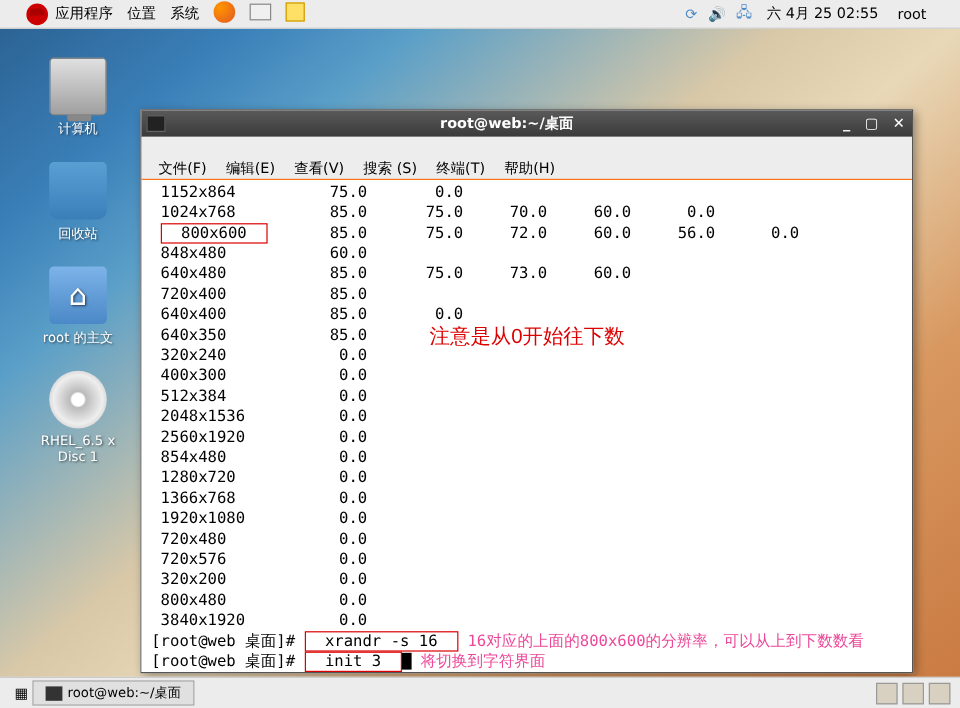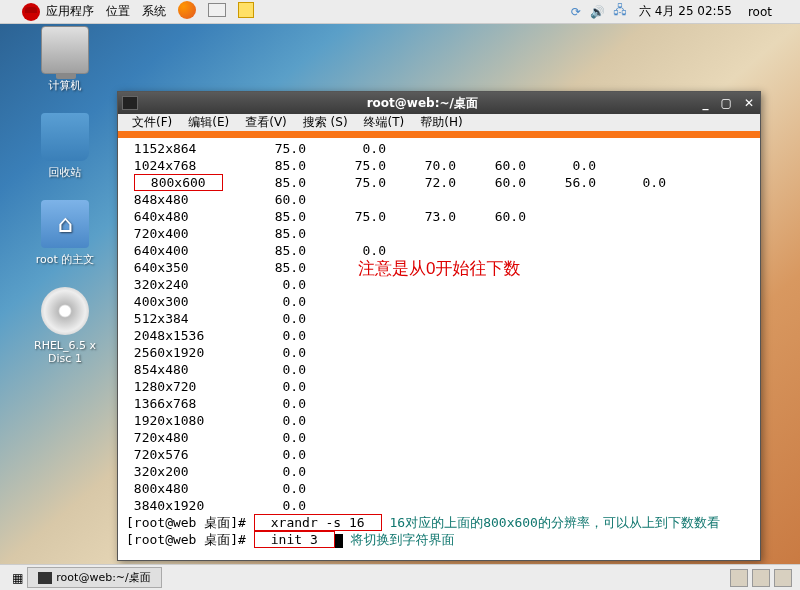--- a/index.html
+++ b/index.html
@@ -19,21 +19,21 @@
 }
 .panel-item { padding: 0 6px; cursor: pointer; }
 .panel-right { margin-left: auto; display: flex; align-items: center; gap: 4px; }
 .redhat-icon { width: 18px; height: 18px; background: #c00; border-radius: 50%; display: inline-block; position: relative; }
 .redhat-icon::after { content: ''; position: absolute; top: 4px; left: 3px; width: 12px; height: 6px; background: #a00; border-radius: 40% 40% 0 0; }
 .ff-icon { width: 18px; height: 18px; background: radial-gradient(circle at 30% 30%, #ff9500, #e25822); border-radius: 50%; display: inline-block; }
 .mail-icon { width: 18px; height: 14px; background: #f0f0f0; border: 1px solid #888; display: inline-block; }
 .note-icon { width: 16px; height: 16px; background: #ffe066; border: 1px solid #cc9900; display: inline-block; }
 .tray-icon { width: 18px; height: 18px; display: inline-flex; align-items: center; justify-content: center; color: #4a88c7; }
 .clock { padding: 0 6px; }
-.desktop-icons { position: absolute; top: 26px; left: 20px; width: 90px; }
+.desktop-icons { position: absolute; top: 48px; left: 20px; width: 90px; }
 .dicon { text-align: center; margin-bottom: 20px; color: #fff; font-size: 11px; cursor: pointer; text-shadow: 1px 1px 2px rgba(0,0,0,0.6); }
 .dicon-img { width: 48px; height: 48px; margin: 0 auto 4px; display: flex; align-items: center; justify-content: center; }
 .computer-icon { background: linear-gradient(#e0e0e0,#a0a0a0); border-radius: 4px; border: 1px solid #888; position: relative; }
 .computer-icon::after { content:''; position:absolute; bottom:-6px; left:14px; width:20px; height:6px; background:#888; border-radius: 0 0 2px 2px; }
 .folder-icon { background: linear-gradient(#7db3e8,#4a88c7); border-radius: 4px; position: relative; }
 .folder-icon::before { content:'⌂'; color:#fff; font-size:24px; }
 .trash-icon { background: linear-gradient(#5a9fd4,#3a7fb8); border-radius: 4px 4px 8px 8px; }
 .disc-icon { background: radial-gradient(circle,#fff 15%,#bbb 20%,#eee 60%,#aaa 100%); border-radius: 50%; }
 .terminal-window {
   position: absolute; top: 91px; left: 117px; width: 644px; height: 470px;
@@ -44,40 +44,40 @@
 .titlebar {
   height: 22px; background: linear-gradient(#5a5a5a,#3a3a3a);
   color: #fff; display: flex; align-items: center; padding: 0 4px;
   font-weight: bold; font-size: 12px;
 }
 .titlebar-icon { width: 16px; height: 14px; background: #222; border: 1px solid #666; margin-right: 6px; }
 .titlebar-title { flex: 1; text-align: center; }
 .titlebar-btns { display: flex; gap: 8px; font-size: 12px; }
 .titlebar-btn { cursor: pointer; padding: 0 2px; }
 .menubar {
-  height: 24px; background: #ededed; border-bottom: 7px solid #f97316;
-  display: flex; align-items: flex-start; padding: 0 6px; font-size: 12px;
+  height: 36px; background: #ededed; border-bottom: 1px solid #f97316;
+  display: flex; align-items: flex-end; padding: 0 6px; font-size: 12px;
 }
 .menu-item { padding: 0 8px; cursor: pointer; }
 .terminal-body {
   flex: 1; background: #fff; color: #000;
   font-family: "DejaVu Sans Mono", monospace; font-size: 13px;
   padding: 2px 8px; overflow: hidden; white-space: pre; line-height: 17px;
   position: relative;
 }
 .row { display: flex; }
 .c1 { width: 90px; }
 .c2 { width: 90px; text-align: right; }
 .c3 { width: 80px; text-align: right; }
 .c4 { width: 70px; text-align: right; }
 .c5 { width: 70px; text-align: right; }
 .c6 { width: 70px; text-align: right; }
 .c7 { width: 70px; text-align: right; }
 .red-box { border: 1px solid #d00; padding: 0 16px; }
-.red-text { color: #0f766e; }
+.red-text { color: #ec4899; }
 .annotation { position: absolute; color: #d00; font-family: sans-serif; font-size: 17px; white-space: normal; }
 .cursor { background: #000; display: inline-block; width: 8px; height: 14px; vertical-align: middle; }
 .bottom-panel {
   position: absolute; bottom: 0; left: 0; right: 0; height: 26px;
   background: #ececec; border-top: 1px solid #ccc;
   display: flex; align-items: center; padding: 0 8px;
 }
 .task-btn { background: #e0e0e0; border: 1px solid #aaa; padding: 2px 10px; font-size: 11px; display: flex; align-items: center; gap: 4px; }
 .task-icon { width: 14px; height: 12px; background: #333; display:inline-block; }
 .bp-right { margin-left: auto; display:flex; gap:4px; }

